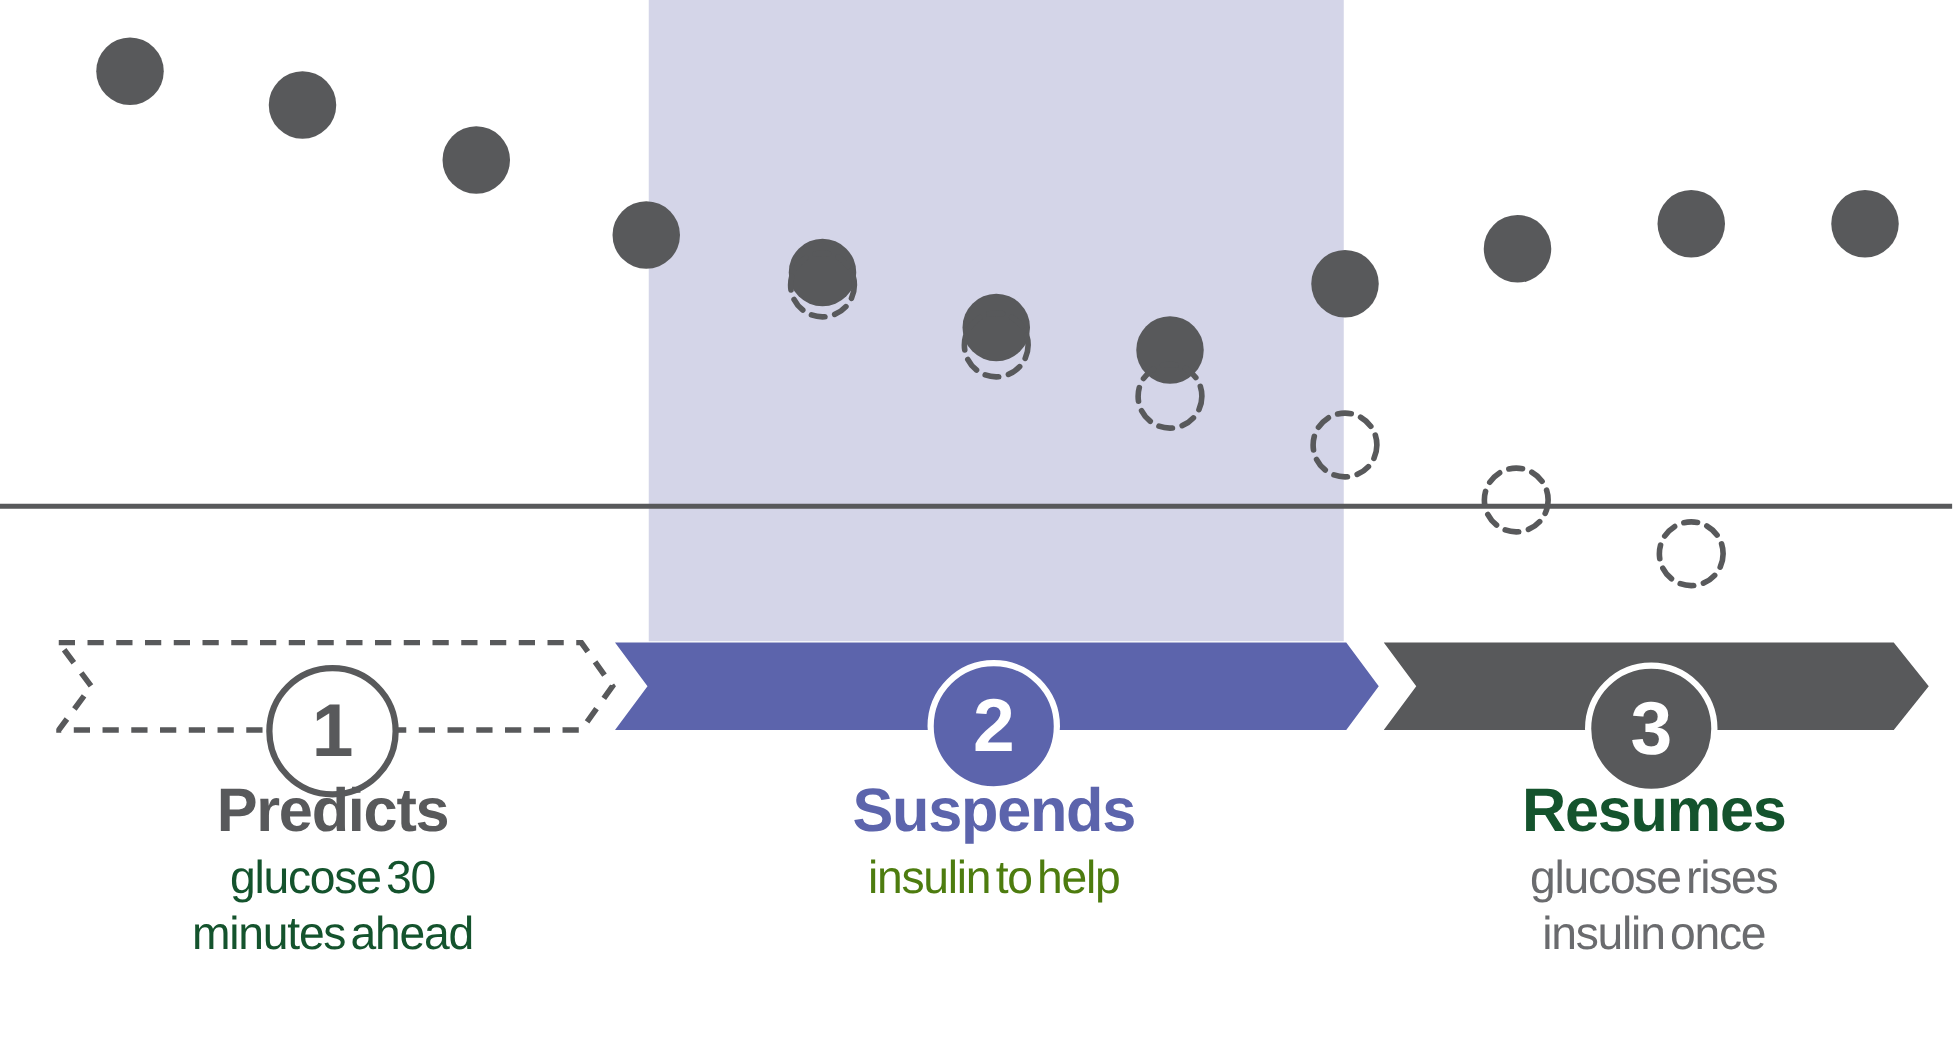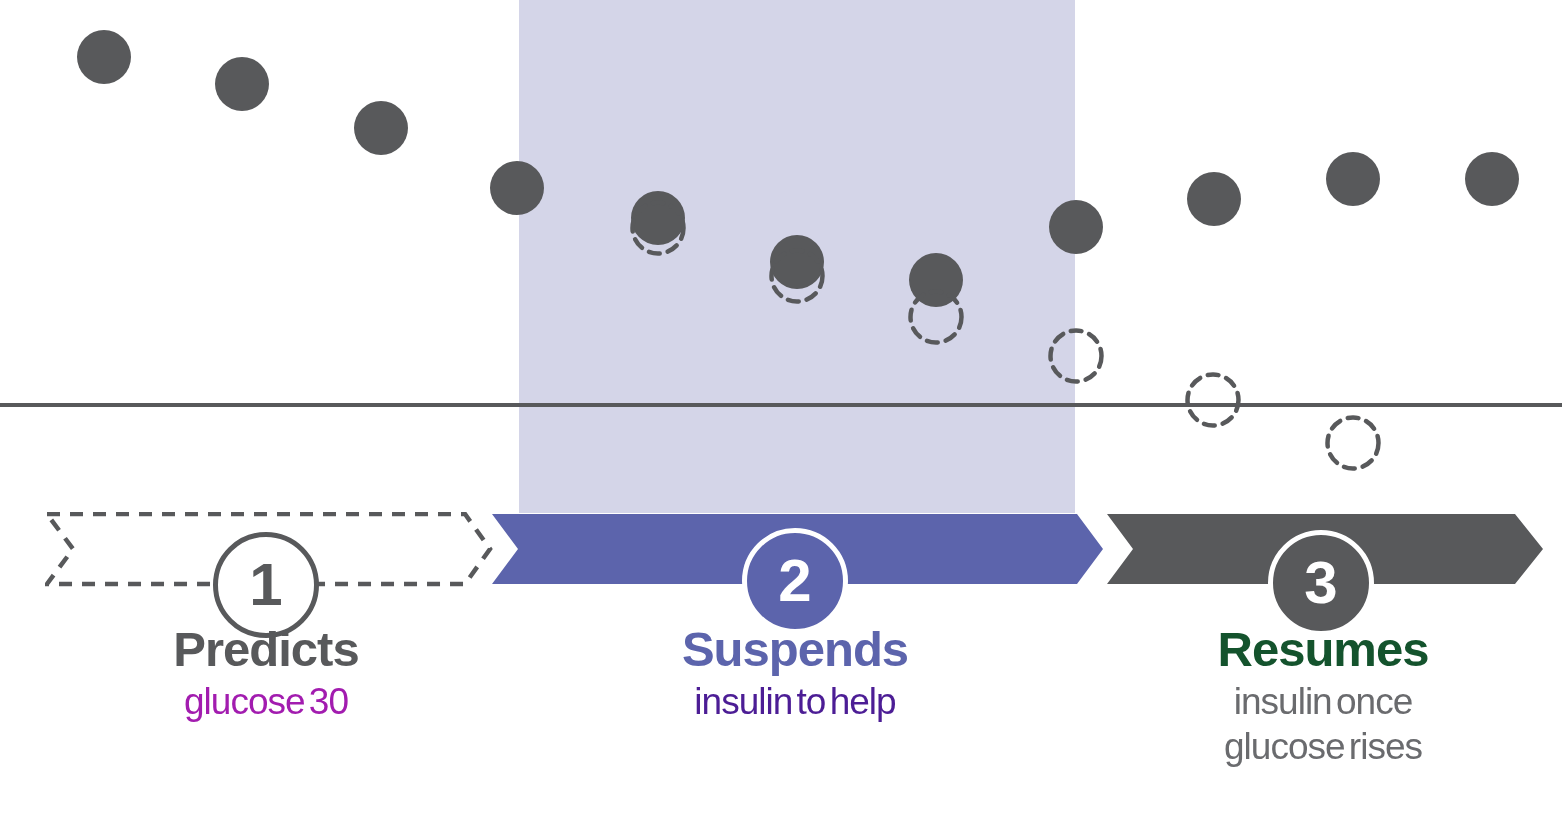--- a/index.html
+++ b/index.html
@@ -78,31 +78,32 @@
   </div>
   <div class="badge" id="badge-2" style="border: 5px solid rgb(255, 255, 255); background: rgb(92, 100, 172); color: rgb(255, 255, 255);">
     <span>2</span>
   </div>
   <div class="badge" id="badge-3" style="border: 5px solid rgb(255, 255, 255); background: rgb(88, 89, 91); color: rgb(255, 255, 255);">
     <span>3</span>
   </div>
 
   <div class="step" id="step-1">
     <h2 style="color: rgb(88, 89, 91);">Predicts</h2>
-    <div class="sub" style="color: #a21caf;">
+    <div class="sub" style="color: #14532d;">
       <div>glucose 30</div>
+      <div>minutes ahead</div>
     </div>
   </div>
   <div class="step" id="step-2">
     <h2 style="color: rgb(92, 100, 172);">Suspends</h2>
-    <div class="sub" style="color: #4c1d95;">
+    <div class="sub" style="color: #4d7c0f;">
       <div>insulin to help</div>
     </div>
   </div>
   <div class="step" id="step-3">
     <h2 style="color: #14532d;">Resumes</h2>
     <div class="sub" style="color: rgb(106, 107, 110);">
+      <div>glucose rises</div>
       <div>insulin once</div>
-      <div>glucose rises</div>
     </div>
   </div>
 
 </div>
 
 </body></html>

